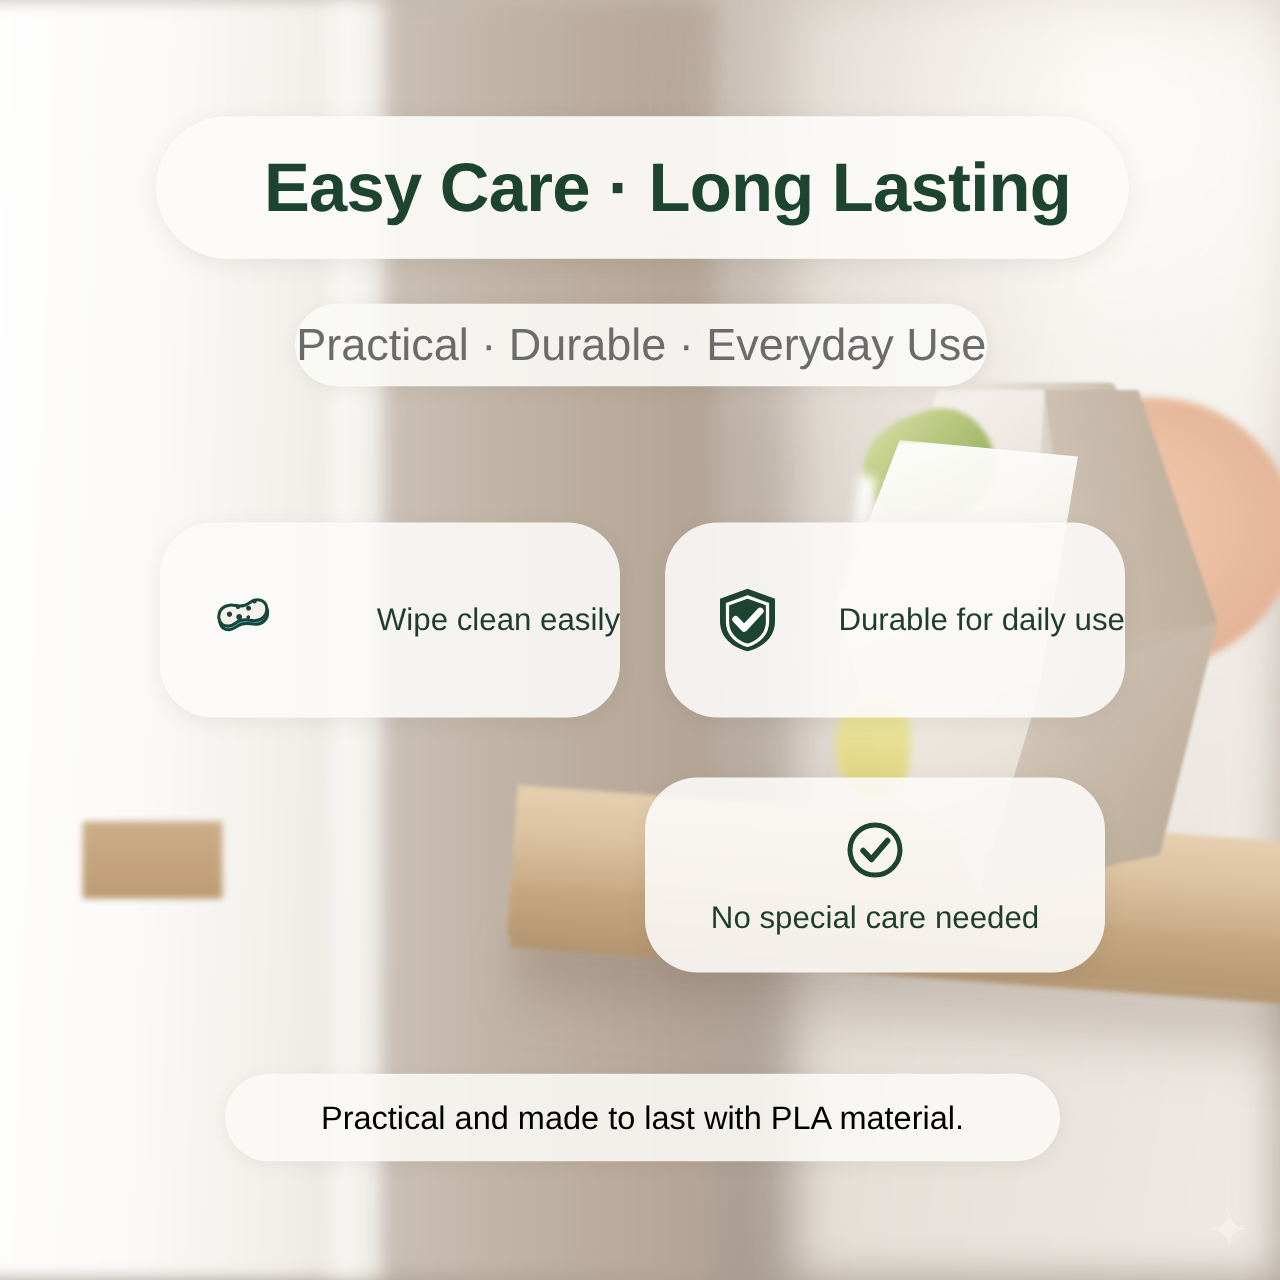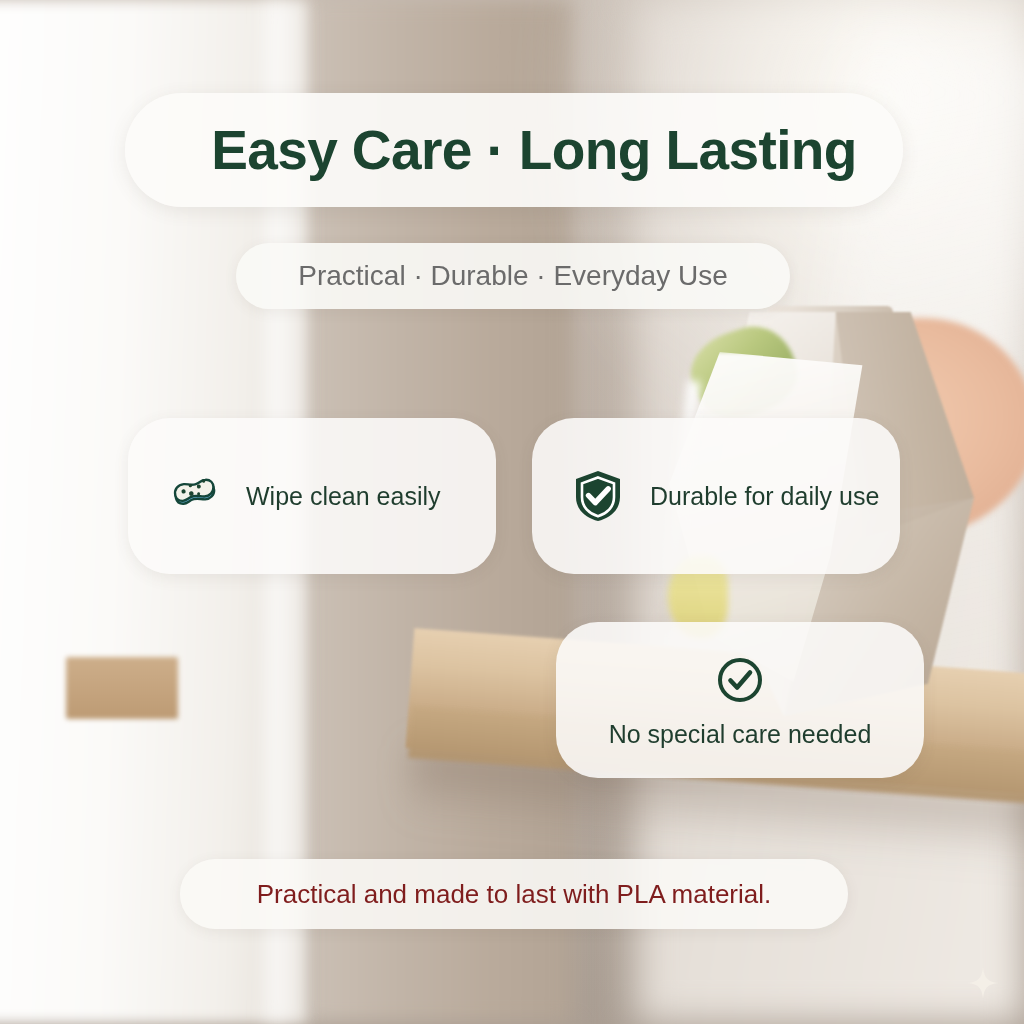--- a/index.html
+++ b/index.html
@@ -170,51 +170,51 @@
   }
 
   .pill-sub {
     position:absolute; left:236px; top:243px; width:554px; height:66px;
     background:rgba(250,249,246,.90);
     border-radius:33px;
     display:flex; align-items:center; justify-content:center;
     box-shadow:0 3px 14px rgba(90,78,66,.08);
   }
   .pill-sub span {
-    font-size:28px; color:#6b6b6b; white-space:nowrap;text-align:center;
+    font-size:36px; color:#6b6b6b; white-space:nowrap;text-align:center;
   }
 
   .card {
     position:absolute; width:368px; height:156px;
     background:rgba(252,251,249,.88);
     border-radius:42px;
     box-shadow:0 4px 16px rgba(90,78,66,.09);
-    display:flex; align-items:center;
+    display:flex; align-items:center;justify-content:space-between;
   }
   .card.row { gap:24px; padding-left:38px; }
   .card.stack {
     flex-direction:column; justify-content:center; gap:12px; padding:0;
   }
   .card-label { font-size:25px; color:#1f3d2e; white-space:nowrap; }
 
   #card-1 { left:128px; top:418px; }
   #card-2 { left:532px; top:418px; }
   #card-3 { left:128px; top:622px; }
-  #card-4 { left:556px; top:622px; }
+  #card-4 { left:516px; top:622px; }
 
   .icon-box { width:56px; height:56px; flex:0 0 auto; display:flex; align-items:center; justify-content:center; }
 
   .pill-footer {
     position:absolute; left:180px; top:859px; width:668px; height:70px;
     background:rgba(250,249,246,.88);
     border-radius:35px;
     display:flex; align-items:center; justify-content:center;
     box-shadow:0 3px 14px rgba(90,78,66,.08);
   }
-  .pill-footer span { font-size:26px; color:#7f1d1d; white-space:nowrap; }
+  .pill-footer span { font-size:26px; color:#000000; white-space:nowrap; }
 
   .sparkle {
     position:absolute; right:26px; bottom:26px; width:30px; height:30px;
     opacity:.85;
   }
 </style>
 </head>
 <body>
 
 <div class="photo">

